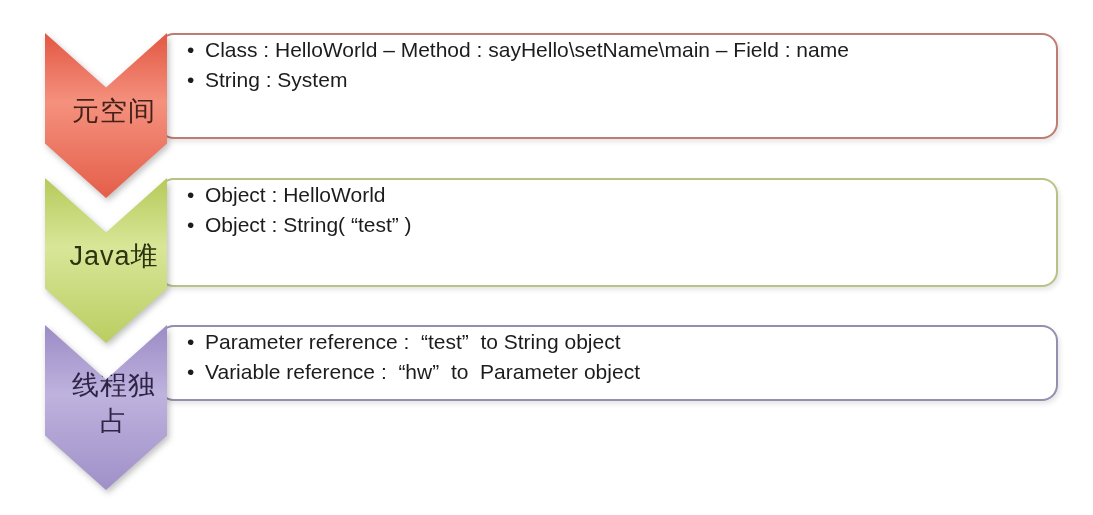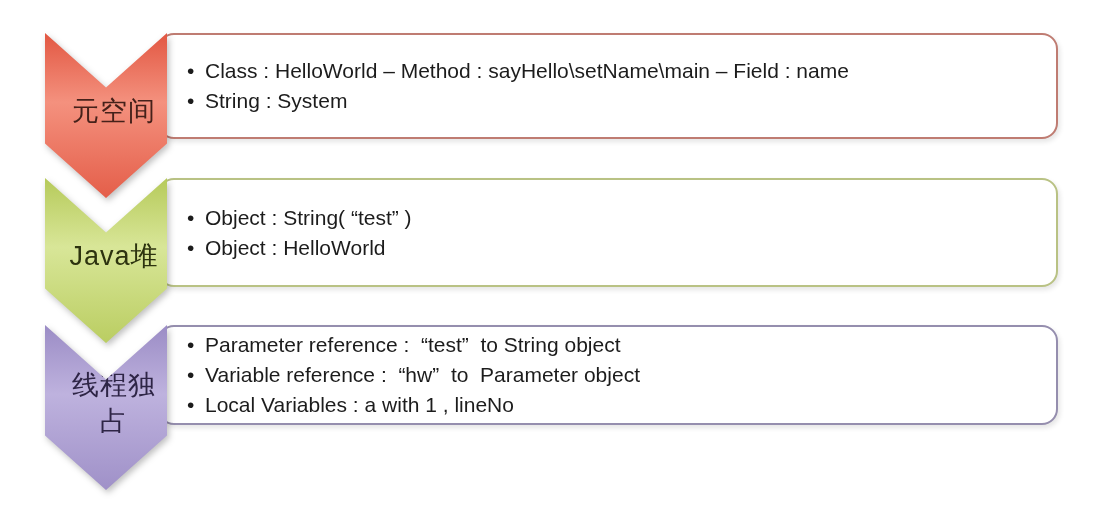--- a/index.html
+++ b/index.html
@@ -23,30 +23,29 @@
     width: 900px;
     background: #ffffff;
     border: 2px solid var(--box-border, #999);
     border-radius: 16px;
     box-sizing: border-box;
     box-shadow: 2px 3px 5px rgba(0,0,0,0.10);
     z-index: 1;
   }
   .row-1 .box { height: 106px; }
   .row-2 .box { height: 109px; }
-  .row-3 .box { height: 100px; }
+  .row-3 .box { height: 76px; }
 
   .box ul {
     list-style: none;
     margin: 0;
     padding: 0 20px 0 27px;
     height: 100%;
     display: flex;
     flex-direction: column;
-    justify-content: center;
   }
   .box li {
     position: relative;
     padding-left: 18px;
     font-size: 21px;
     line-height: 30px;
     color: #1c1c1c;
     white-space: pre-wrap;
   }
   .box li::before {
@@ -104,37 +103,36 @@
     <div class="chevron-wrap">
       <div class="chevron">
         <span class="chevron-label">元空间</span>
       </div>
     </div>
   </div>
 
   <div class="row row-2" style="--arrow-light: #d8e698; --arrow-dark: #b6ca5a; --box-border: #b9c284; --label-text: #2d330f;">
     <div class="box">
       <ul>
+        <li>Object : HelloWorld</li>
         <li>Object : String( “test” )</li>
-        <li>Object : HelloWorld</li>
       </ul>
     </div>
     <div class="chevron-wrap">
       <div class="chevron">
         <span class="chevron-label">Java堆</span>
       </div>
     </div>
   </div>
 
   <div class="row row-3" style="--arrow-light: #beb2de; --arrow-dark: #9b8cc5; --box-border: #958eae; --label-text: #2e2546;">
     <div class="box">
       <ul>
         <li>Parameter reference :  “test”  to String object</li>
         <li>Variable reference :  “hw”  to  Parameter object</li>
-        <li>Local Variables : a with 1 , lineNo</li>
       </ul>
     </div>
     <div class="chevron-wrap">
       <div class="chevron">
         <span class="chevron-label">线程独占</span>
       </div>
     </div>
   </div>
 
 </div>

